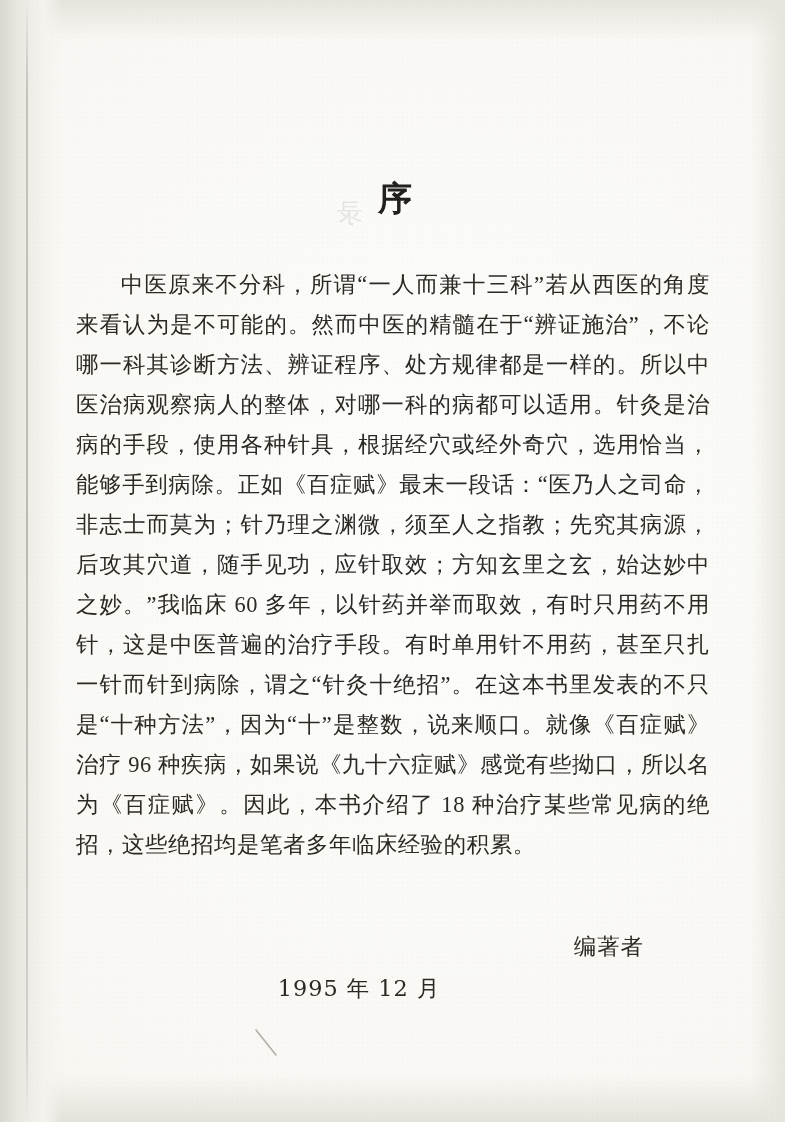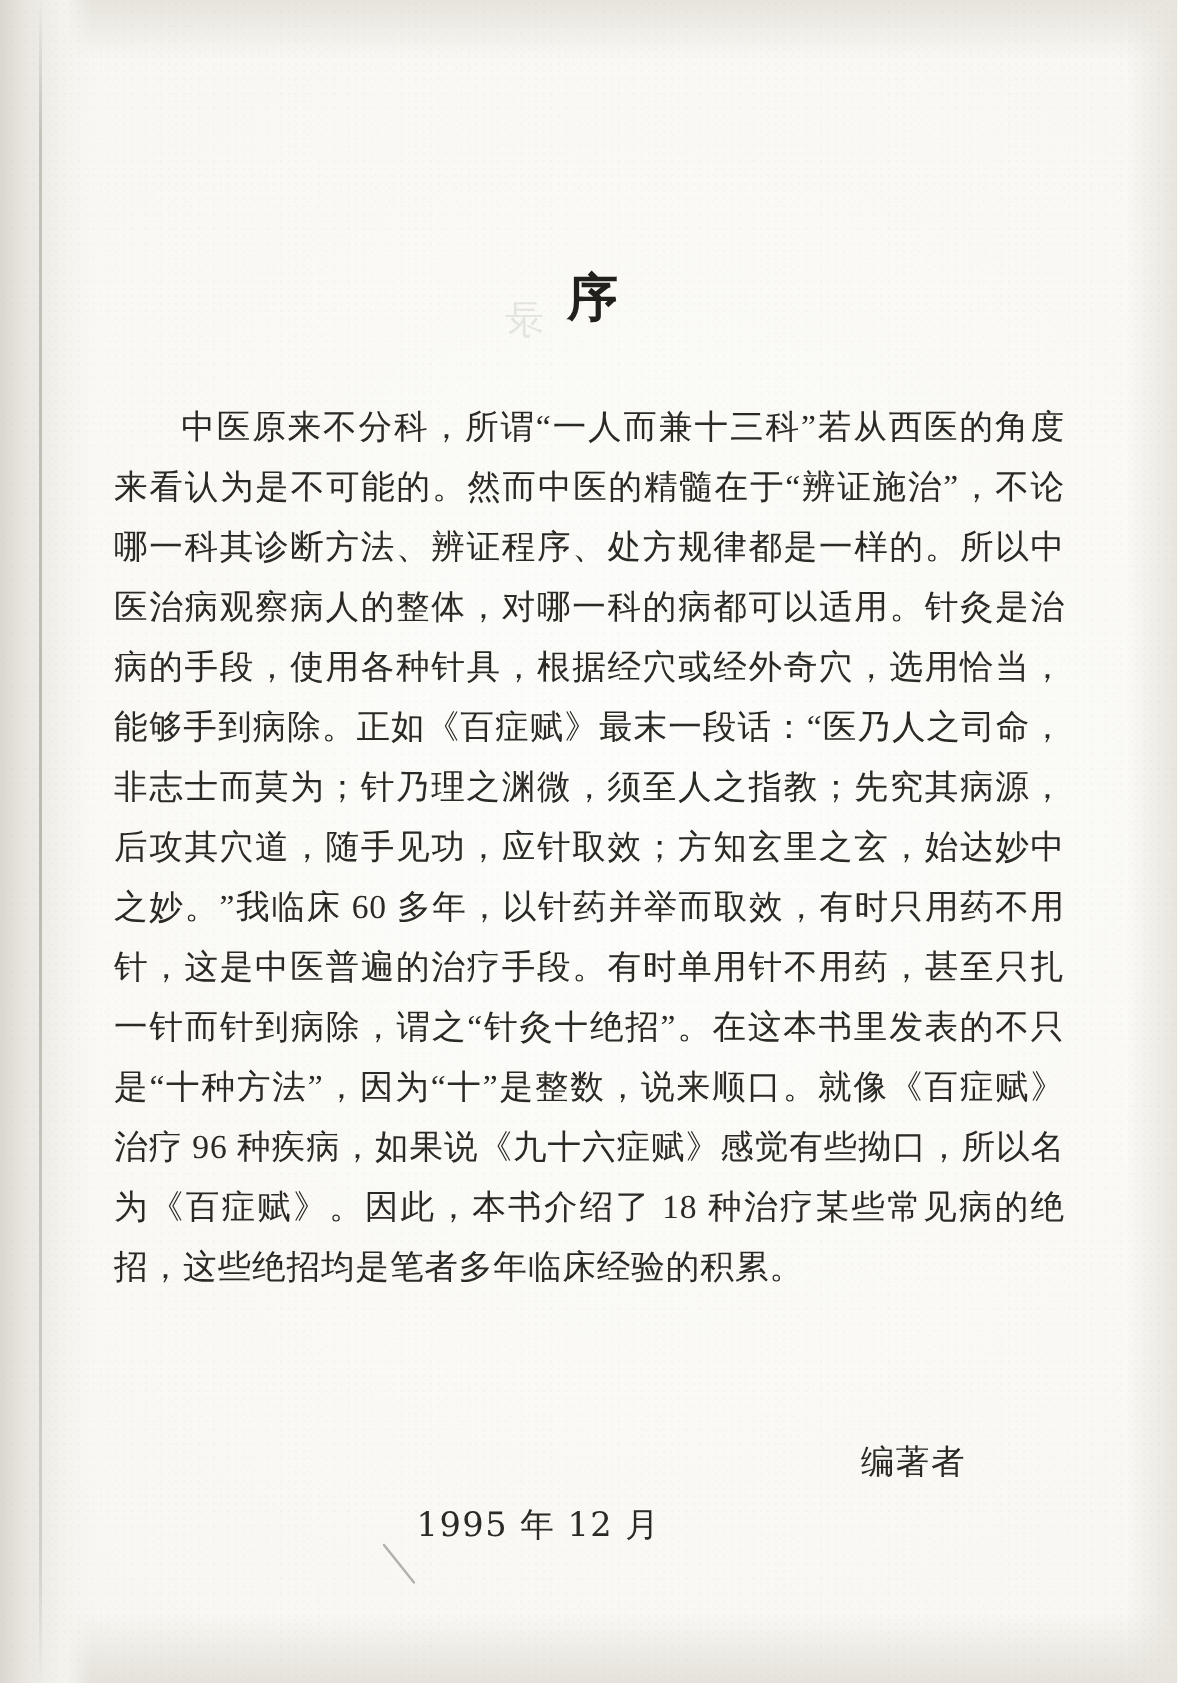--- a/index.html
+++ b/index.html
@@ -113,21 +113,21 @@
     color: #2b2924;
     text-align: justify;
     text-justify: inter-character;
     letter-spacing: 0.6px;
     text-indent: 2em;
     font-family: Liberation Serif, serif;
   }
 
   .signature {
     position: absolute;
-    top: 955px;
+    top: 926px;
     left: 0;
     width: 634px;
     font-size: 22.4px;
     line-height: 41.6px;
     color: #2b2924;
     text-align: right;
     padding-right: 66px;
     box-sizing: border-box;
     letter-spacing: 1px;
   }

